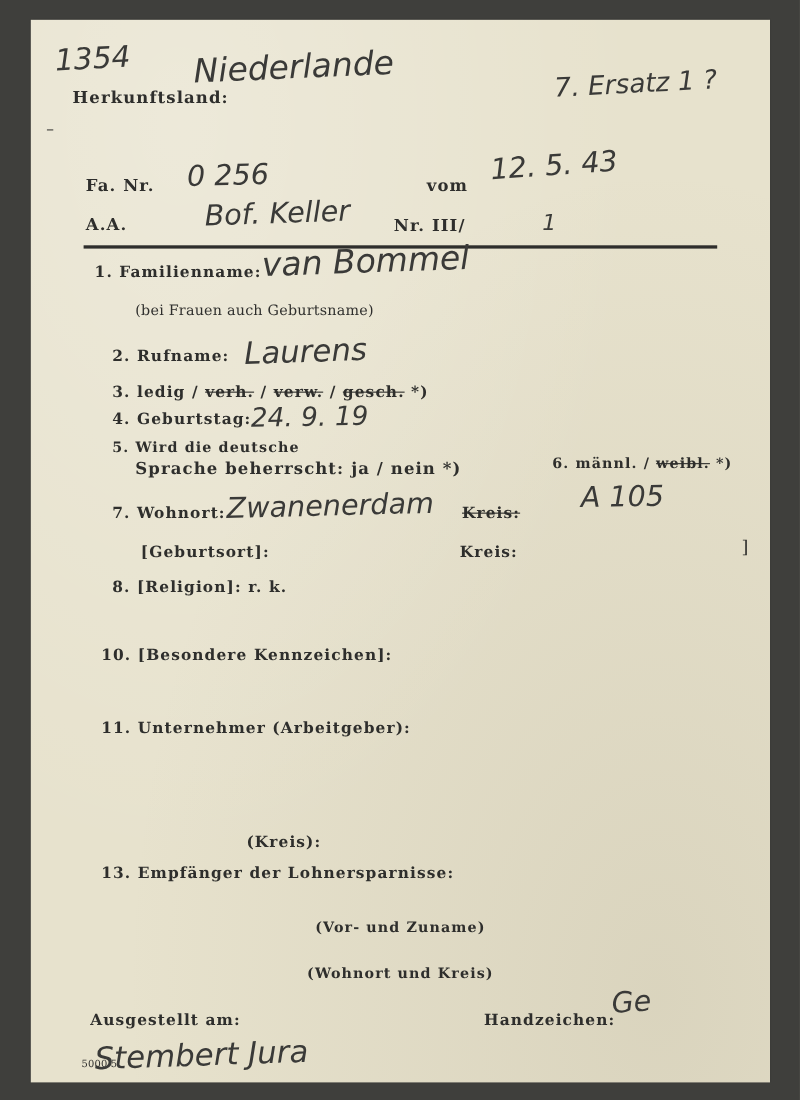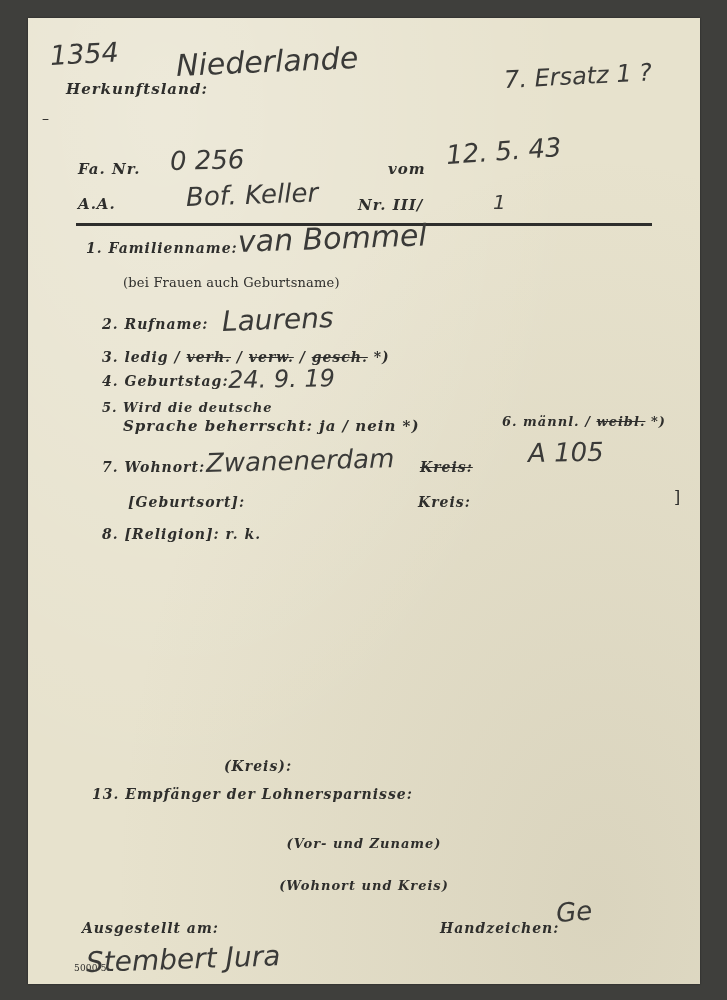--- a/index.html
+++ b/index.html
@@ -45,21 +45,20 @@
     color: #2e2e2c;
     font-family: "DejaVu Serif", serif;
     font-size: 13px;
     letter-spacing: 0.2px;
     white-space: nowrap;
   }
   .fraktur {
     font-family: "DejaVu Serif", serif;
     font-weight: bold;
     letter-spacing: 1px;
-    font-style: italic;
   }
   .hand {
     position: absolute;
     color: #3a3a38;
     font-family: "DejaVu Sans", sans-serif;
     font-style: italic;
     white-space: nowrap;
     transform-origin: left center;
   }
   .strike {
@@ -168,21 +167,29 @@
     <div class="printed fraktur" style="left:390px; top:476px; font-size:14px;">Kreis:</div>
     <div class="printed" style="left:646px; top:470px; font-size:16px;">]</div>
 
     <div class="printed fraktur" style="left:74px; top:508px; font-size:14px;">
       <span>8.</span>
       <span>[Religion]:</span>
       <span>r. k.</span>
     </div>
 
 
-
+    <div class="printed fraktur" style="left:64px; top:570px; font-size:14px;">
+      <span>10.</span>
+      <span>[Besondere Kennzeichen]:</span>
+    </div>
+
+    <div class="printed fraktur" style="left:64px; top:636px; font-size:14px;">
+      <span>11.</span>
+      <span>Unternehmer (Arbeitgeber):</span>
+    </div>
 
     <div class="printed fraktur" style="left:196px; top:740px; font-size:14px;">(Kreis):</div>
 
     <div class="printed fraktur" style="left:64px; top:768px; font-size:14px;">
       <span>13.</span>
       <span>Empfänger der Lohnersparnisse:</span>
     </div>
 
     <div class="printed fraktur centered" style="left:0; top:818px; font-size:13px;">(Vor- und Zuname)</div>
     <div class="printed fraktur centered" style="left:0; top:860px; font-size:13px;">(Wohnort und Kreis)</div>

